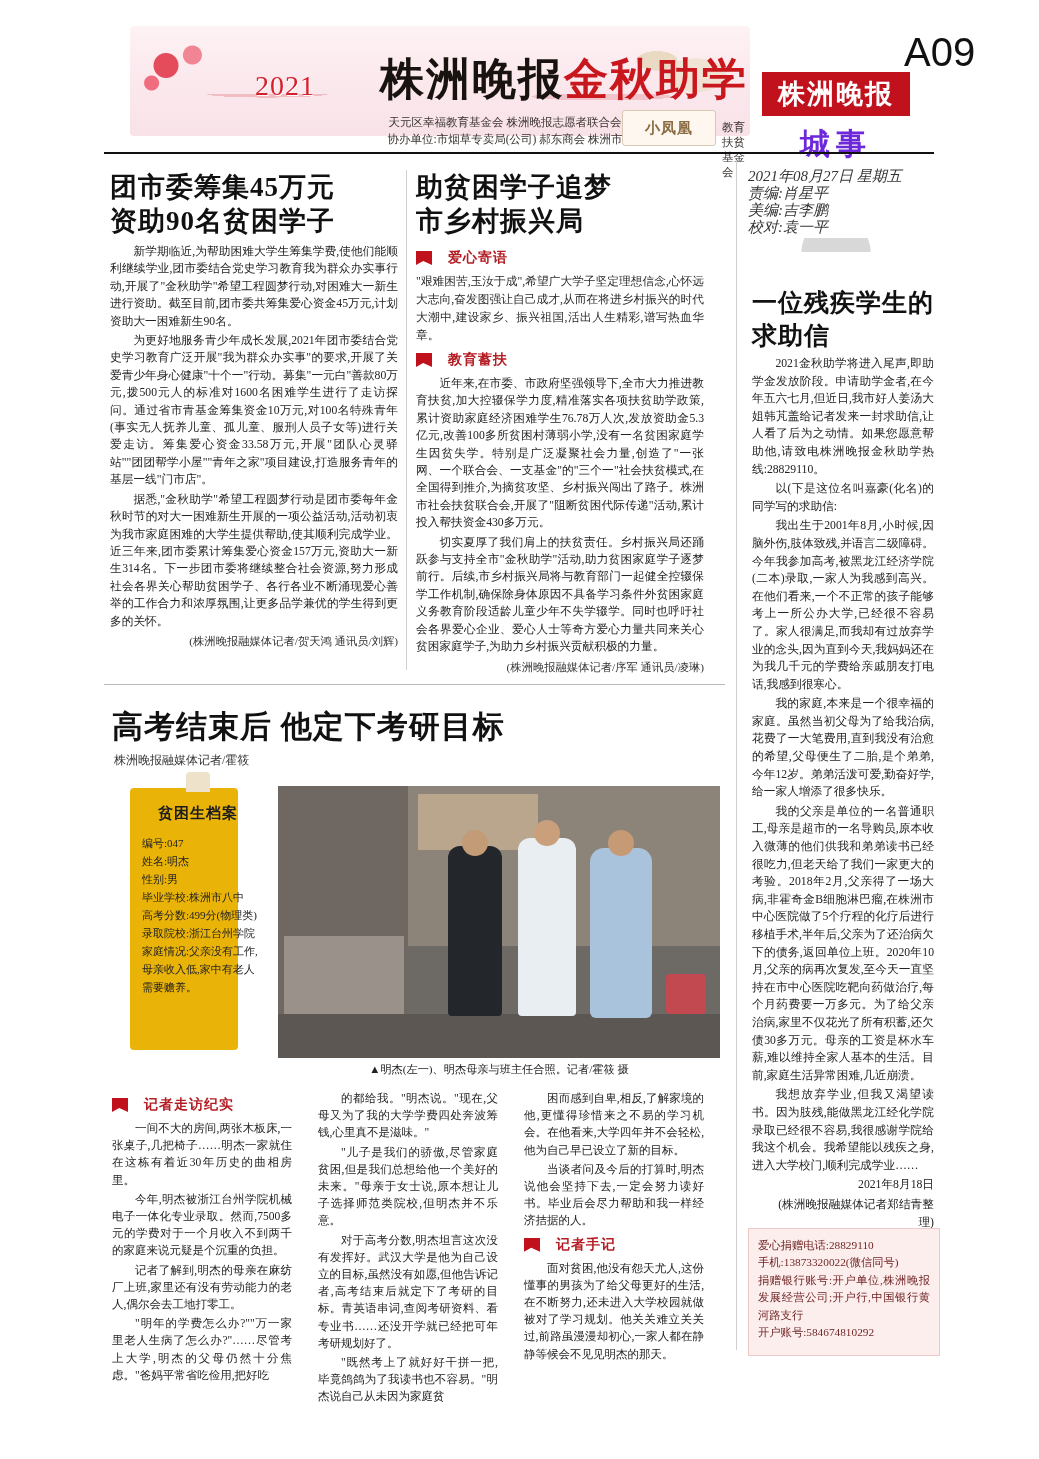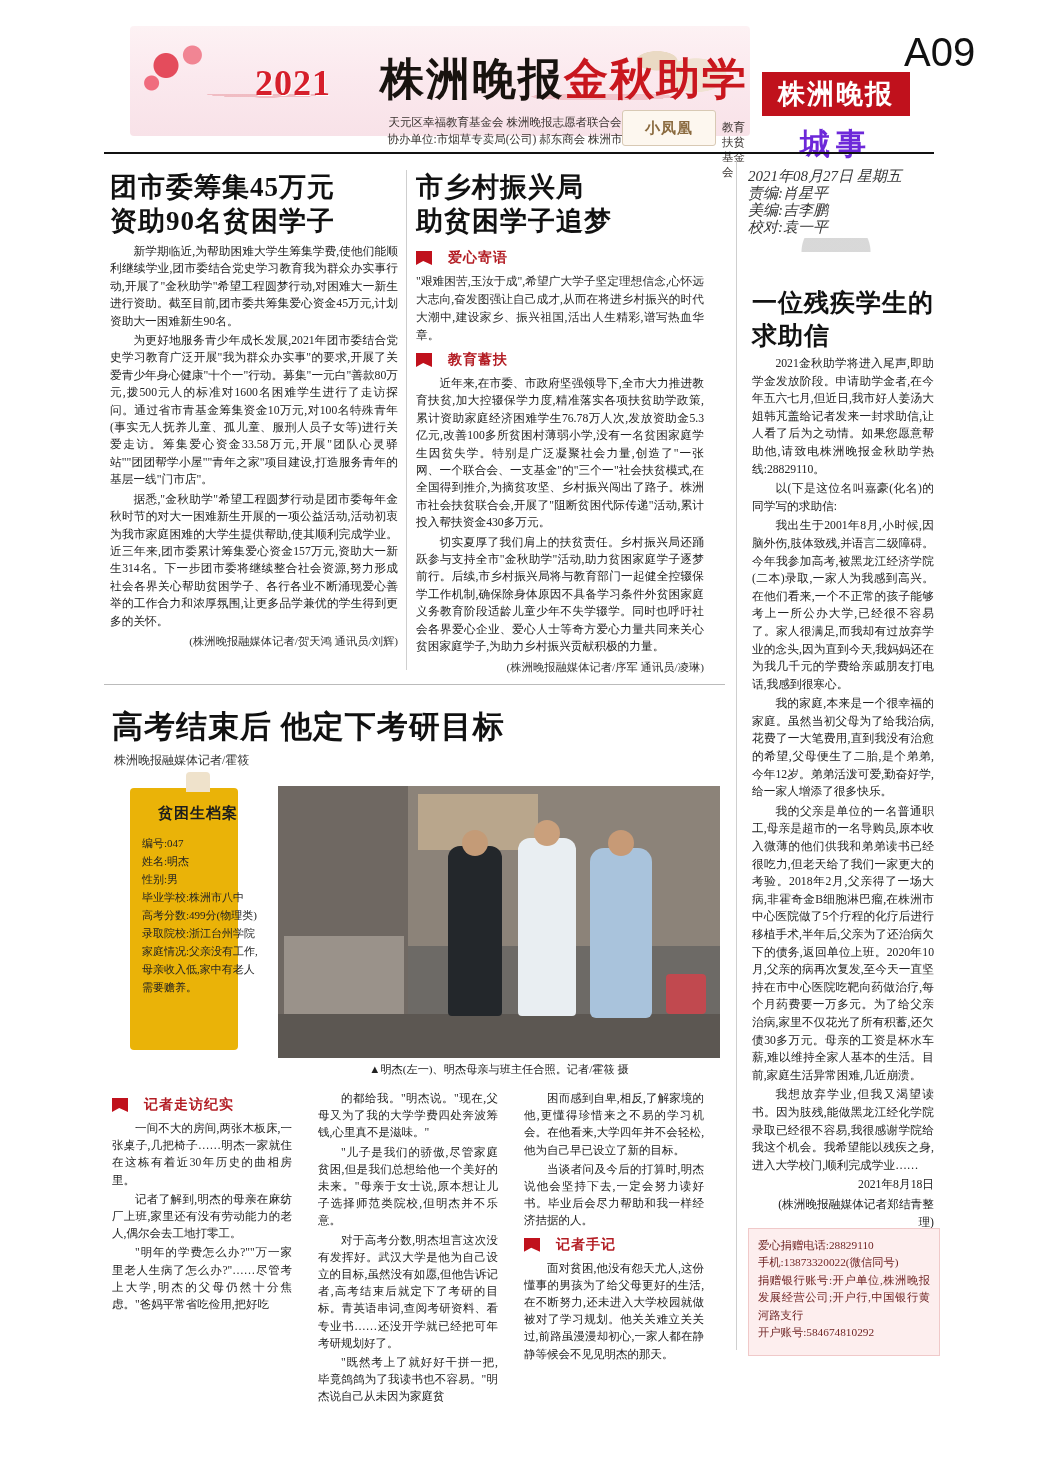--- a/index.html
+++ b/index.html
@@ -36,21 +36,21 @@
     opacity:.85;
   }
   .banner-deco-wave{
     position:absolute;left:40px;top:68px;width:540px;height:26px;
     background:
       radial-gradient(ellipse at 18% 0%,rgba(210,60,70,.55) 0 60px,transparent 61px),
       radial-gradient(ellipse at 80% 10%,rgba(210,60,70,.45) 0 70px,transparent 71px);
     opacity:.45;
   }
   .banner-year{
-    position:absolute;left:125px;top:36px;font-size:36px;font-weight:bold;
+    position:absolute;left:125px;top:44px;font-size:28px;font-weight:normal;
     color:#d61f2b;font-family:"Liberation Serif",serif;letter-spacing:1px;
     text-shadow:1px 1px 0 #fff;
   }
   .banner-title{
     position:absolute;left:250px;top:24px;font-size:44px;font-weight:bold;
     color:#18130f;letter-spacing:2px;
   }
   .banner-title .red{color:#c9171e;}
   .banner-sub{
     position:absolute;left:140px;top:88px;width:470px;text-align:center;
@@ -223,22 +223,22 @@
     <div>资助90名贫困学子</div>
   </div>
   <div class="col1-body body">
     <p>新学期临近,为帮助困难大学生筹集学费,使他们能顺利继续学业,团市委结合党史学习教育我为群众办实事行动,开展了"金秋助学"希望工程圆梦行动,对困难大一新生进行资助。截至目前,团市委共筹集爱心资金45万元,计划资助大一困难新生90名。</p>
     <p>为更好地服务青少年成长发展,2021年团市委结合党史学习教育广泛开展"我为群众办实事"的要求,开展了关爱青少年身心健康"十个一"行动。募集"一元白"善款80万元,拨500元人的标准对1600名困难学生进行了走访探问。通过省市青基金筹集资金10万元,对100名特殊青年(事实无人抚养儿童、孤儿童、服刑人员子女等)进行关爱走访。筹集爱心资金33.58万元,开展"团队心灵驿站""团团帮学小屋""青年之家"项目建设,打造服务青年的基层一线"门市店"。</p>
     <p>据悉,"金秋助学"希望工程圆梦行动是团市委每年金秋时节的对大一困难新生开展的一项公益活动,活动初衷为我市家庭困难的大学生提供帮助,使其顺利完成学业。近三年来,团市委累计筹集爱心资金157万元,资助大一新生314名。下一步团市委将继续整合社会资源,努力形成社会各界关心帮助贫困学子、各行各业不断涌现爱心善举的工作合力和浓厚氛围,让更多品学兼优的学生得到更多的关怀。</p>
     <div class="sig">(株洲晚报融媒体记者/贺天鸿 通讯员/刘辉)</div>
   </div>
 
   <div class="hl col2-hl">
+    <div>助贫困学子追梦</div>
     <div>市乡村振兴局</div>
-    <div>助贫困学子追梦</div>
   </div>
   <div class="col2-body">
     <div class="subhead">
       <span class="flag"></span>
       <span>爱心寄语</span>
     </div>
     <div class="quote-box">"艰难困苦,玉汝于成",希望广大学子坚定理想信念,心怀远大志向,奋发图强让自己成才,从而在将进乡村振兴的时代大潮中,建设家乡、振兴祖国,活出人生精彩,谱写热血华章。</div>
     <div class="subhead">
       <span class="flag"></span>
       <span>教育蓄扶</span>
@@ -283,20 +283,21 @@
   <div class="photo-cap">▲明杰(左一)、明杰母亲与班主任合照。记者/霍筱 摄</div>
 
   <div class="feature-cols">
     <div class="fc fc1">
       <div class="subhead">
         <span class="flag"></span>
         <span>记者走访纪实</span>
       </div>
       <div class="fbody">
         <p>一间不大的房间,两张木板床,一张桌子,几把椅子……明杰一家就住在这栋有着近30年历史的曲相房里。</p>
+        <p>今年,明杰被浙江台州学院机械电子一体化专业录取。然而,7500多元的学费对于一个月收入不到两千的家庭来说元疑是个沉重的负担。</p>
         <p>记者了解到,明杰的母亲在麻纺厂上班,家里还有没有劳动能力的老人,偶尔会去工地打零工。</p>
         <p>"明年的学费怎么办?""万一家里老人生病了怎么办?"……尽管考上大学,明杰的父母仍然十分焦虑。"爸妈平常省吃俭用,把好吃</p>
       </div>
     </div>
     <div class="fc fc2">
       <div class="fbody">
         <p>的都给我。"明杰说。"现在,父母又为了我的大学学费四处奔波筹钱,心里真不是滋味。"</p>
         <p>"儿子是我们的骄傲,尽管家庭贫困,但是我们总想给他一个美好的未来。"母亲于女士说,原本想让儿子选择师范类院校,但明杰并不乐意。</p>
         <p>对于高考分数,明杰坦言这次没有发挥好。武汉大学是他为自己设立的目标,虽然没有如愿,但他告诉记者,高考结束后就定下了考研的目标。青英语串词,查阅考研资料、看专业书……还没开学就已经把可年考研规划好了。</p>
         <p>"既然考上了就好好干拼一把,毕竟鸽鸽为了我读书也不容易。"明杰说自己从未因为家庭贫</p>

